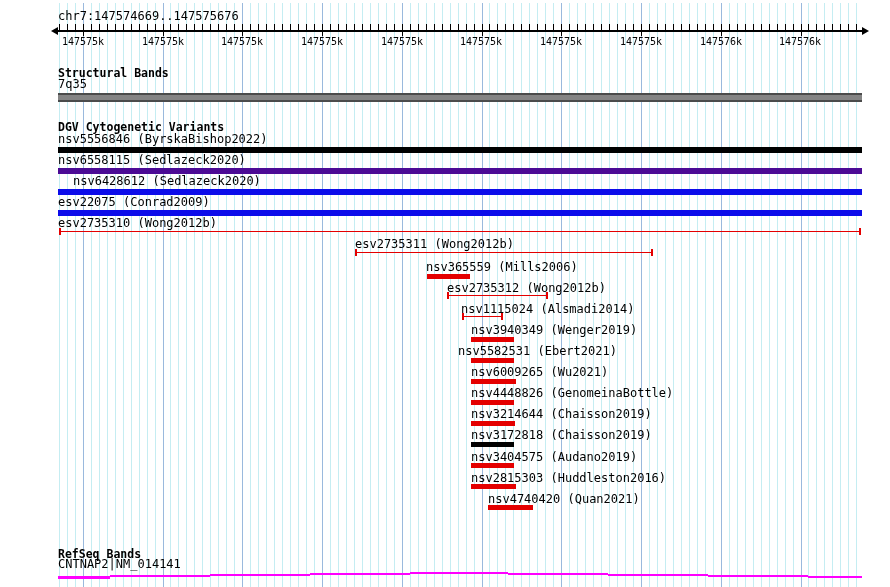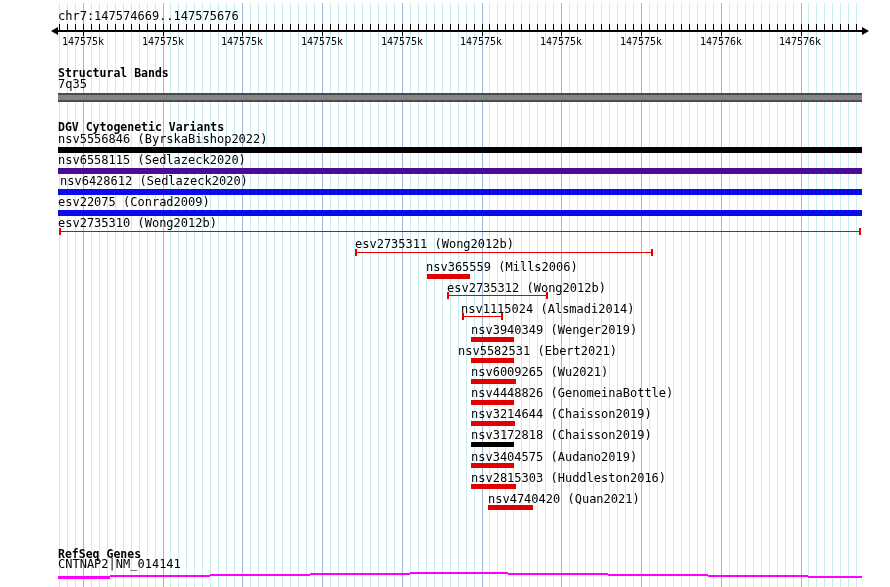--- a/index.html
+++ b/index.html
@@ -254,21 +254,21 @@
   <div class="title txt" style="left:58px;top:67px;">Structural Bands</div>
   <div class="txt" style="left:58px;top:79px;">7q35</div>
   <div class="cytoband" id="cytoband-bar" style="left: 58px; top: 93px; width: 804px; height: 9px; background: rgb(132, 132, 132); border-top: 2px solid rgb(75, 75, 75); border-bottom: 2px solid rgb(75, 75, 75);"></div>
 
   <div class="title txt" style="left:58px;top:121px;">DGV Cytogenetic Variants</div>
   <div id="variants">
       <div class="txt" style="left: 58px; top: 134px;">nsv5556846 (ByrskaBishop2022)</div>
       <div class="feature-bar" style="left: 58px; top: 147px; width: 804px; height: 6px; background: rgb(0, 0, 0);"></div>
       <div class="txt" style="left: 58px; top: 155px;">nsv6558115 (Sedlazeck2020)</div>
       <div class="feature-bar" style="left: 58px; top: 168px; width: 804px; height: 6px; background: rgb(75, 11, 149);"></div>
-      <div class="txt" style="left: 60px; top: 176px;">nsv6428612 (Sedlazeck2020)</div>
+      <div class="txt" style="left: 73px; top: 176px;">nsv6428612 (Sedlazeck2020)</div>
       <div class="feature-bar" style="left: 58px; top: 189px; width: 804px; height: 6px; background: rgb(12, 12, 234);"></div>
       <div class="txt" style="left: 58px; top: 197px;">esv22075 (Conrad2009)</div>
       <div class="feature-bar" style="left: 58px; top: 210px; width: 804px; height: 6px; background: rgb(12, 12, 234);"></div>
       <div class="txt" style="left: 58px; top: 218px;">esv2735310 (Wong2012b)</div>
       <div class="span-line" style="left: 59px; top: 231px; width: 802px; background: rgb(228, 0, 0);"></div>
       <div class="span-bracket" style="left: 59px; top: 228px; background: rgb(228, 0, 0);"></div>
       <div class="span-bracket" style="left: 859px; top: 228px; background: rgb(228, 0, 0);"></div>
       <div class="txt" style="left: 355px; top: 239px;">esv2735311 (Wong2012b)</div>
       <div class="span-line" style="left: 355px; top: 252px; width: 298px; background: rgb(228, 0, 0);"></div>
       <div class="span-bracket" style="left: 355px; top: 249px; background: rgb(228, 0, 0);"></div>
@@ -296,21 +296,21 @@
       <div class="txt" style="left: 471px; top: 430px;">nsv3172818 (Chaisson2019)</div>
       <div class="feature-bar" style="left: 471px; top: 442px; width: 43px; height: 5px; background: rgb(0, 0, 0);"></div>
       <div class="txt" style="left: 471px; top: 452px;">nsv3404575 (Audano2019)</div>
       <div class="feature-bar" style="left: 471px; top: 463px; width: 43px; height: 5px; background: rgb(228, 0, 0);"></div>
       <div class="txt" style="left: 471px; top: 473px;">nsv2815303 (Huddleston2016)</div>
       <div class="feature-bar" style="left: 471px; top: 484px; width: 45px; height: 5px; background: rgb(228, 0, 0);"></div>
       <div class="txt" style="left: 488px; top: 494px;">nsv4740420 (Quan2021)</div>
       <div class="feature-bar" style="left: 488px; top: 505px; width: 45px; height: 5px; background: rgb(228, 0, 0);"></div>
     </div>
 
-  <div class="title txt" style="left:58px;top:548px;">RefSeq Genes</div>
+  <div class="title txt" style="left:58px;top:548px;">RefSeq Bands</div>
   <div class="txt" style="left:58px;top:559px;">CNTNAP2|NM_014141</div>
   <div id="gene">
       <div class="gene-seg" style="left: 58px; top: 576px; width: 52px; height: 3px; background: rgb(255, 0, 255);"></div>
       <div class="gene-seg" style="left: 110px; top: 575px; width: 100px; height: 2px; background: rgb(255, 0, 255);"></div>
       <div class="gene-seg" style="left: 210px; top: 574px; width: 100px; height: 2px; background: rgb(255, 0, 255);"></div>
       <div class="gene-seg" style="left: 310px; top: 573px; width: 100px; height: 2px; background: rgb(255, 0, 255);"></div>
       <div class="gene-seg" style="left: 410px; top: 572px; width: 98px; height: 2px; background: rgb(255, 0, 255);"></div>
       <div class="gene-seg" style="left: 508px; top: 573px; width: 100px; height: 2px; background: rgb(255, 0, 255);"></div>
       <div class="gene-seg" style="left: 608px; top: 574px; width: 100px; height: 2px; background: rgb(255, 0, 255);"></div>
       <div class="gene-seg" style="left: 708px; top: 575px; width: 100px; height: 2px; background: rgb(255, 0, 255);"></div>

